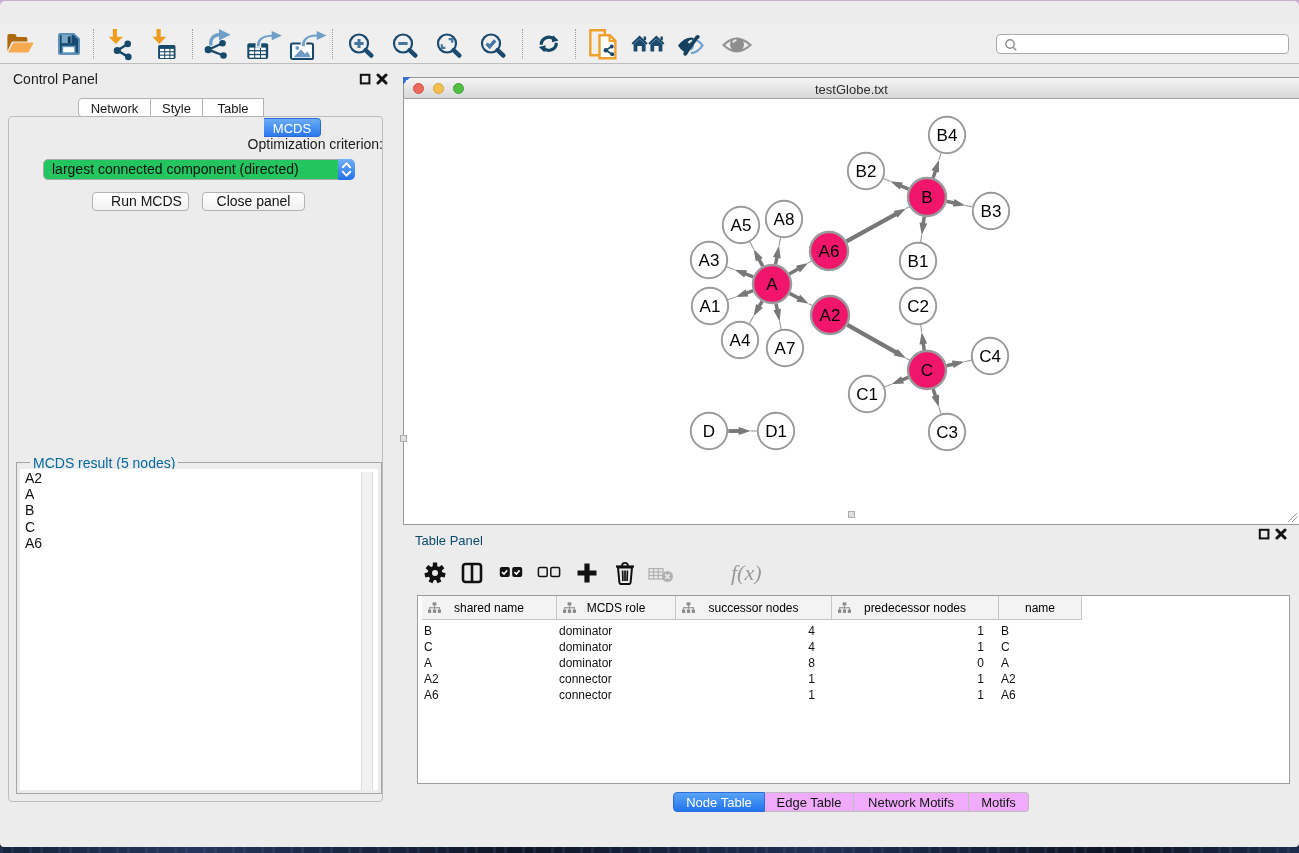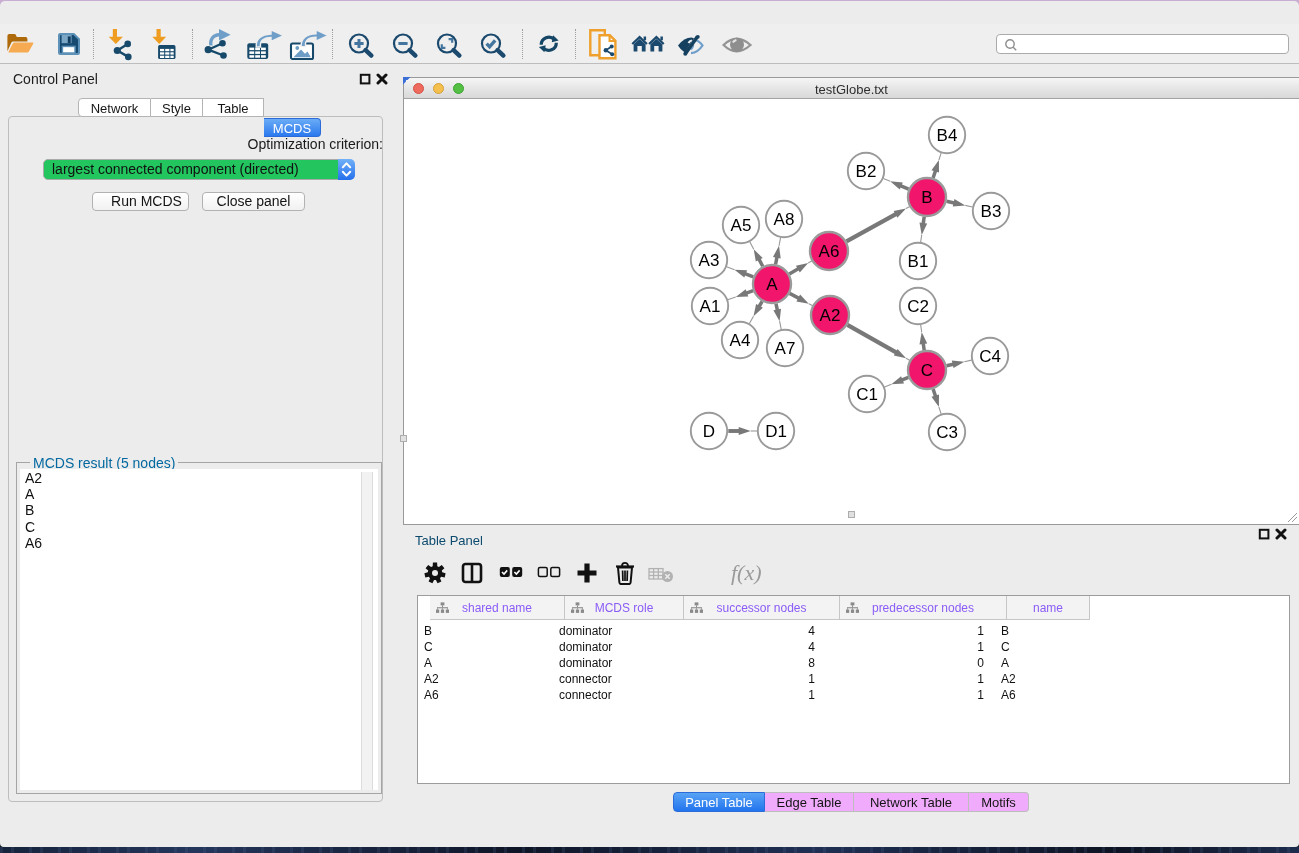--- a/index.html
+++ b/index.html
@@ -64,22 +64,22 @@
               background:linear-gradient(#f5f5f5,#d8d8d8); border-bottom:1px solid #a2a2a2; }
   .nw-title .t { position:absolute; left:0; right:0; top:4px; text-align:center;
                  font-size:13px; color:#2e2e2e; }
   .canvas { position:absolute; left:0; top:22px; right:0; bottom:0; background:#fff; }
   
   .tpanel { position:absolute; left:403px; top:521px; width:896px; height:295px; }
   .tp-title { position:absolute; left:12px; top:11px; font-size:13px; color:#0c4a6e; }
   .tp-toolbar { position:absolute; left:14px; top:30px; right:9px; height:41px; }
   .tgrid { position:absolute; left:14px; top:73px; width:873px; height:189px;
            background:#fff; border:1px solid #9c9c9c; }
-  .thead { position:absolute; left:12px; top:0; height:24px; background:#f3f3f3;
-           border-bottom:1px solid #c6c6c6; font-size:12px; color:#8b5cf6; }
+  .thead { position:absolute; left:4px; top:0; height:24px; background:#f3f3f3;
+           border-bottom:1px solid #c6c6c6; font-size:12px; color:#000000; }
   .thcell { position:absolute; top:0; height:24px; border-right:1px solid #c6c6c6;
             text-align:center; line-height:24px; }
   .trow { position:absolute; font-size:12px; color:#111; height:16px; line-height:16px; }
   .hicon { position:absolute; top:6px; }
   .bots { position:absolute; left:0; right:0; top:270px; height:20px; display:flex;
           justify-content:center; }
   .btab { height:20px; line-height:20px; font-size:13px; color:#141414; background:#f0abfc;
           border:1px solid #bdbdbd; border-left:none; text-align:center; }
   .btab.first { border-left:1px solid #bdbdbd; border-radius:4px 0 0 4px; }
   .btab.last { border-radius:0 4px 4px 0; }
@@ -552,23 +552,23 @@
       <div class="trow" style="left:410px;top:59px;width:156px;text-align:right;">0</div>
       <div class="trow" style="left:410px;top:75px;width:156px;text-align:right;">1</div>
       <div class="trow" style="left:410px;top:91px;width:156px;text-align:right;">1</div>
       <div class="trow" style="left:583px;top:27px;">B</div>
       <div class="trow" style="left:583px;top:43px;">C</div>
       <div class="trow" style="left:583px;top:59px;">A</div>
       <div class="trow" style="left:583px;top:75px;">A2</div>
       <div class="trow" style="left:583px;top:91px;">A6</div>
     </div>
     <div class="bots">
-      <div class="btab first sel" style="width:92px">Panel Table</div>
+      <div class="btab first sel" style="width:92px">Node Table</div>
       <div class="btab" style="width:89px">Edge Table</div>
-      <div class="btab" style="width:115px">Network Table</div>
+      <div class="btab" style="width:115px">Network Motifs</div>
       <div class="btab last" style="width:60px">Motifs</div>
     </div>
   </div>
 
   <div class="statusbar">
     <div class="sq-btn" style="left:9px;top:8px;width:28px;height:20px;">
       <svg width="28" height="20" viewBox="0 0 28 20">
         <line x1="8" y1="4" x2="8" y2="16" stroke="#111" stroke-width="1" stroke-dasharray="1.2 1.6"></line>
         <circle cx="8" cy="4.6" r="1.7" fill="#111"></circle>
             <rect x="11.6" y="3.4" width="10" height="2.5" fill="#111"></rect>

